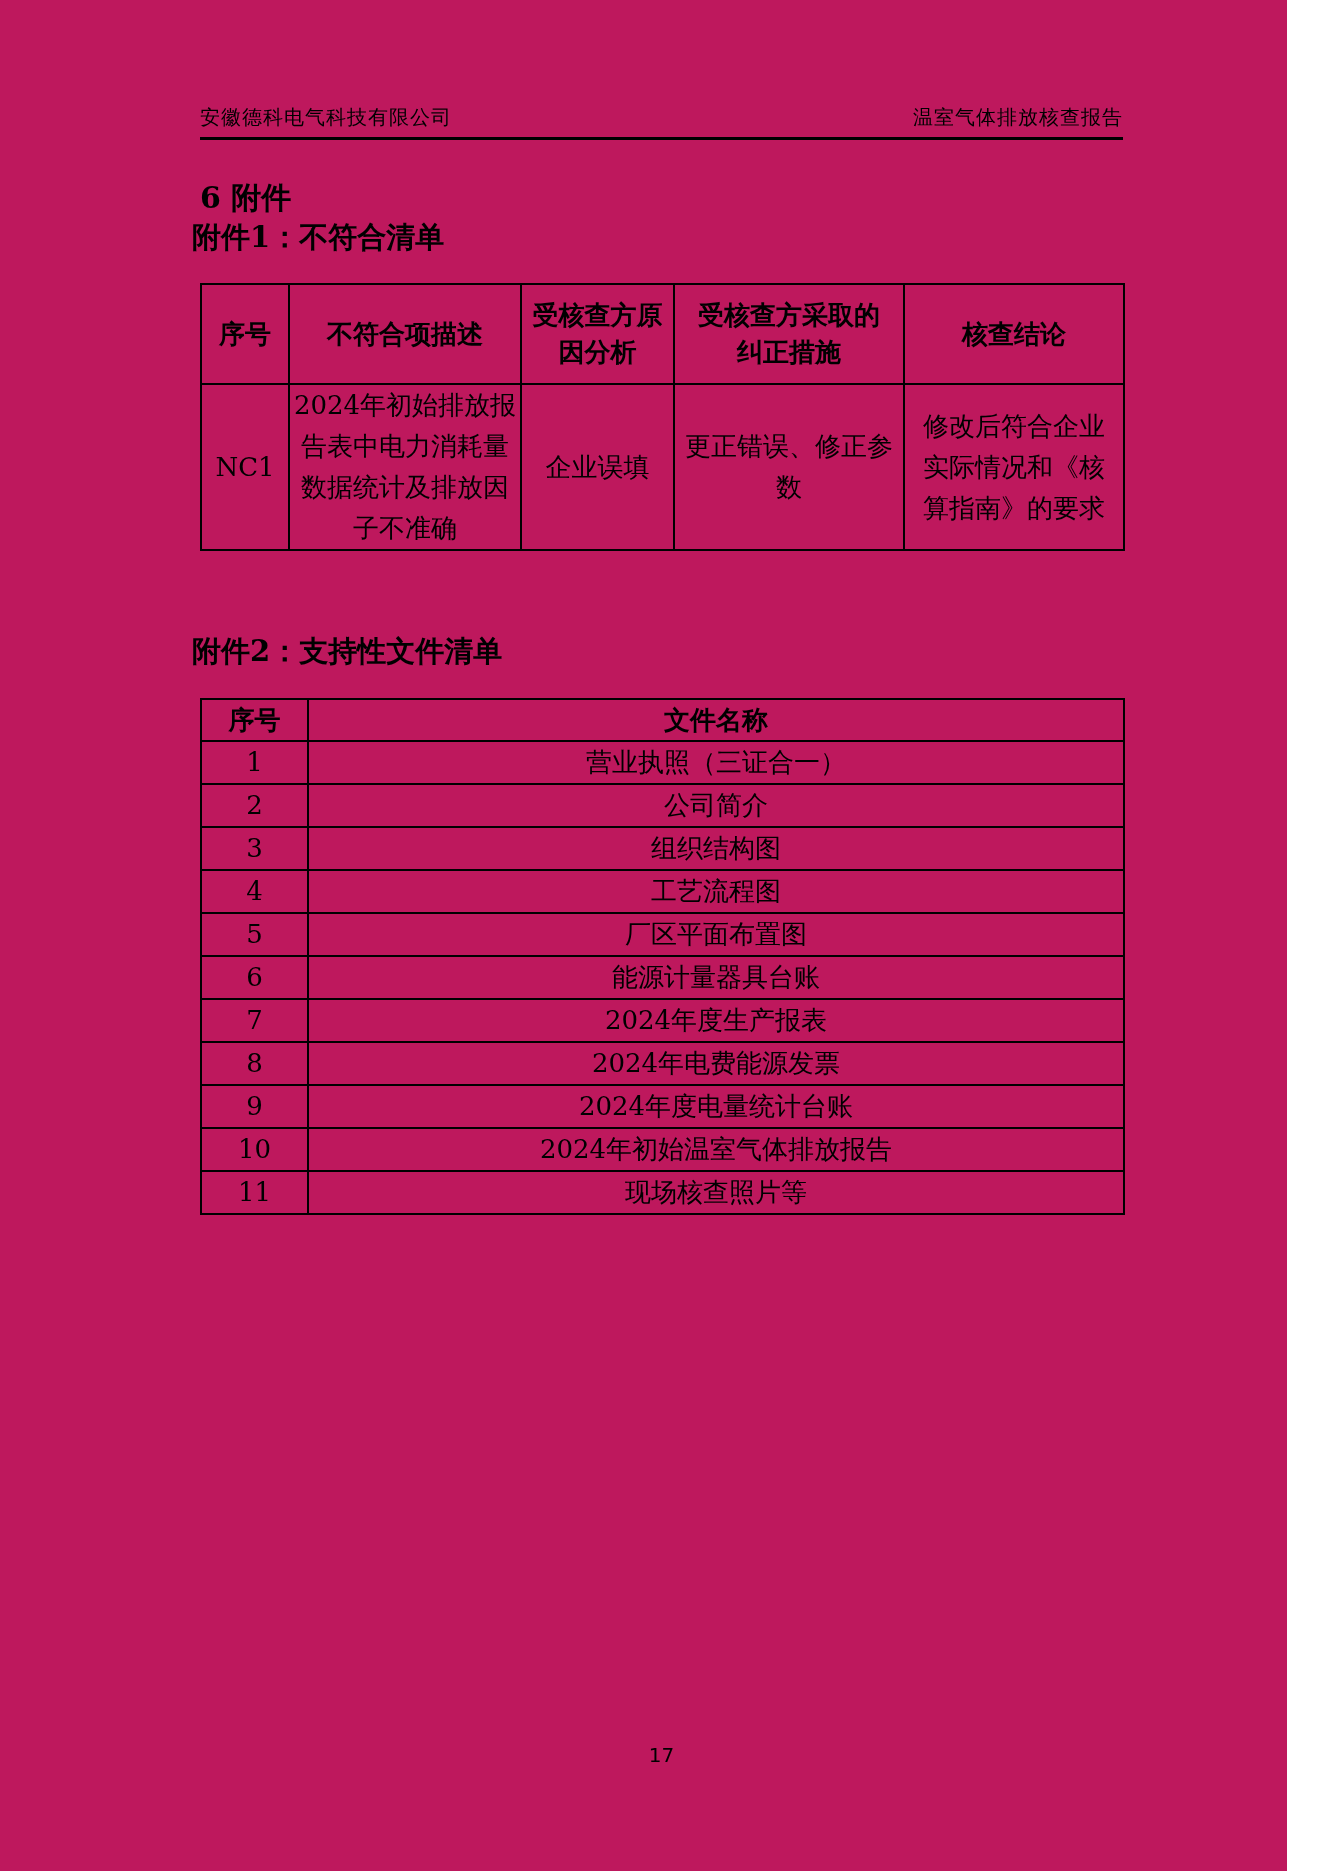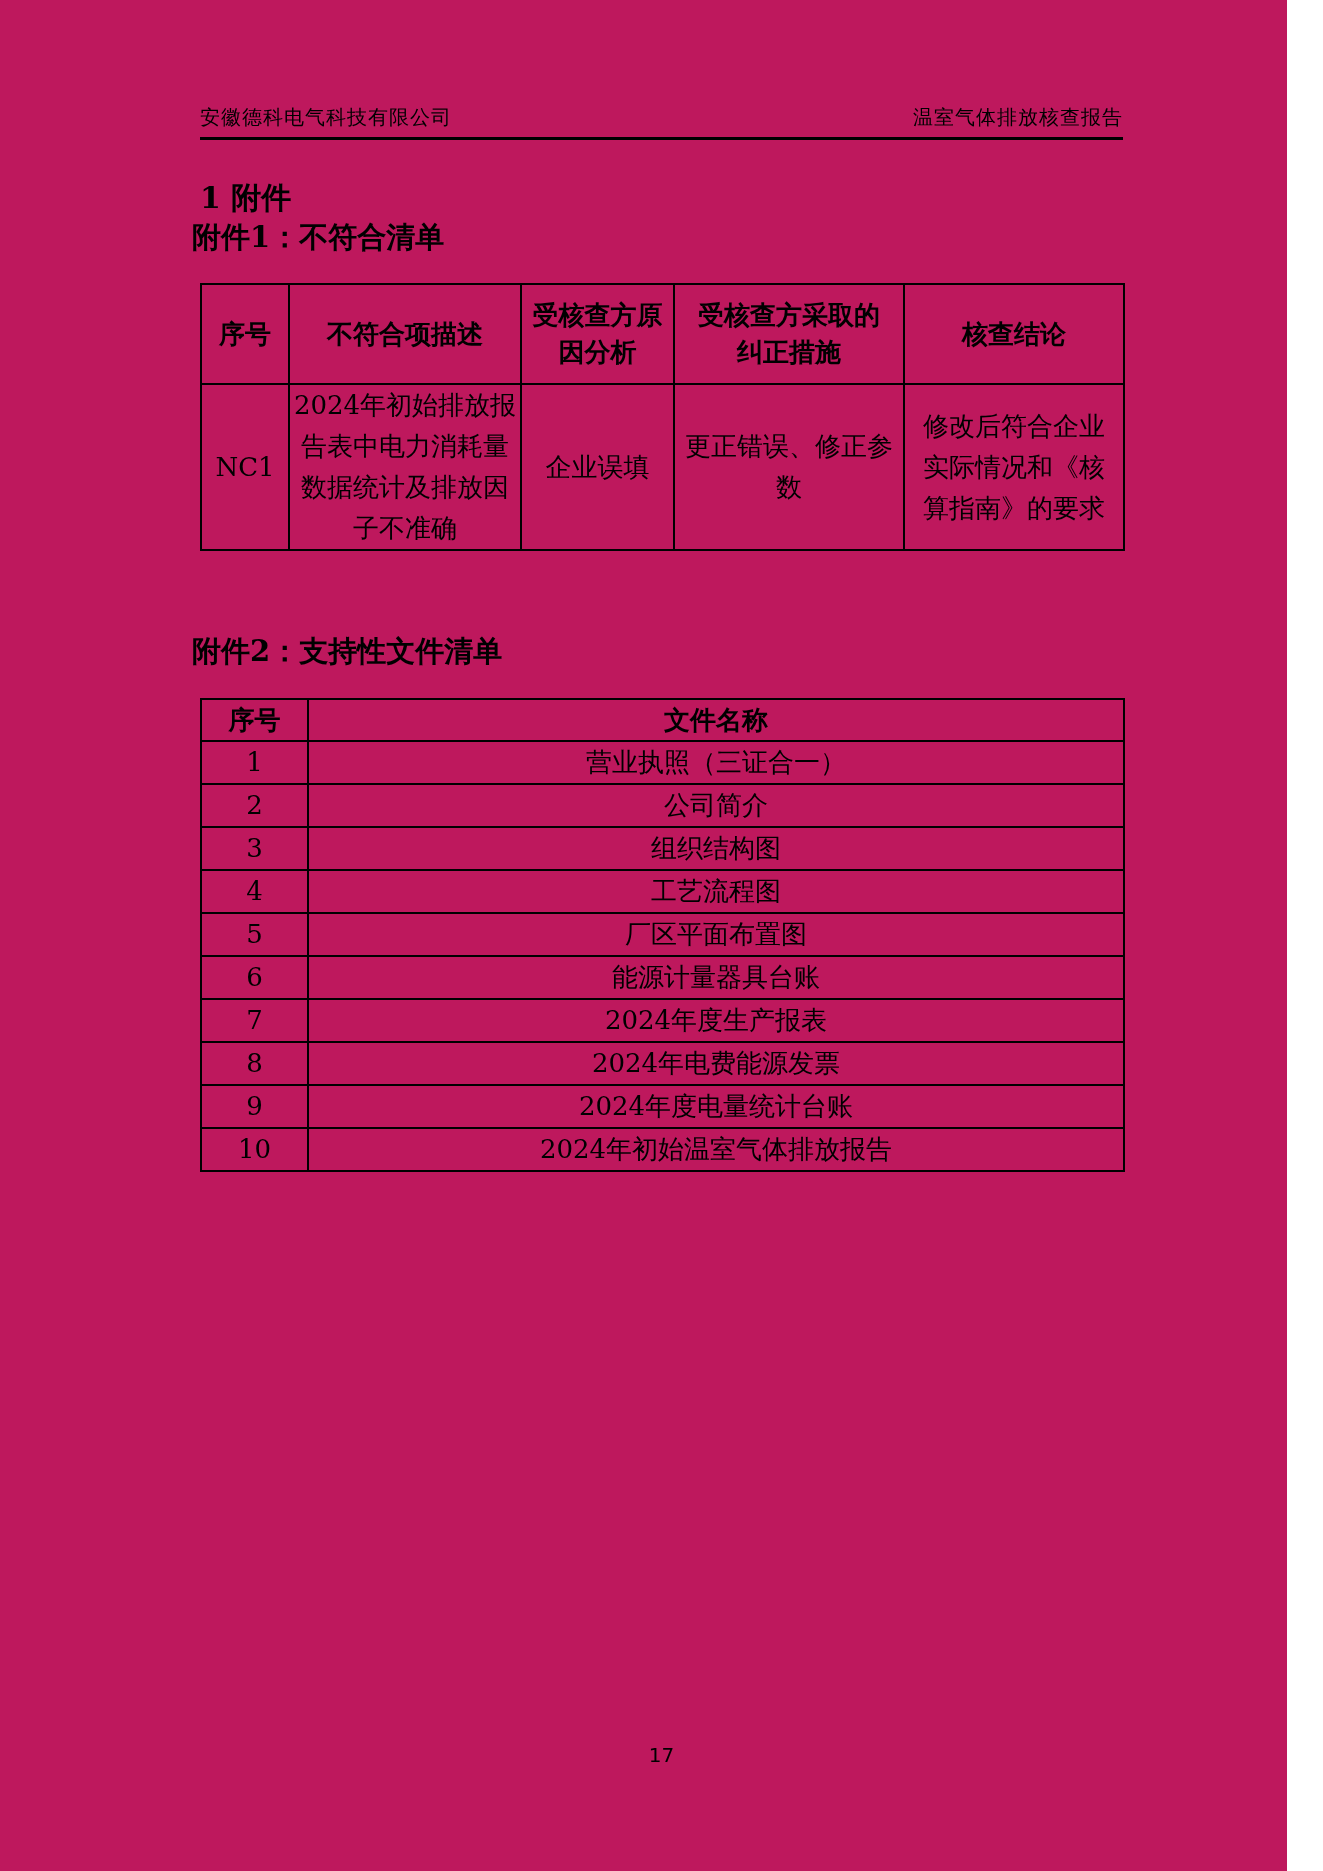--- a/index.html
+++ b/index.html
@@ -49,21 +49,21 @@
 <body>
 
 <div class="page">
 
   <div class="header">
     <span>安徽德科电气科技有限公司</span>
     <span>温室气体排放核查报告</span>
   </div>
   <div class="rule"></div>
 
-  <div class="sec-title">1 附件</div>
+  <div class="sec-title">6 附件</div>
 
   <div class="sub-title t1">附件1：不符合清单</div>
 
   <table class="table1">
     <colgroup>
       <col style="width:88px">
         <col style="width:232px">
         <col style="width:153px">
         <col style="width:230px">
         <col style="width:220px">
@@ -135,18 +135,22 @@
         <td>2024年电费能源发票</td>
       </tr>
       <tr>
         <td>9</td>
         <td>2024年度电量统计台账</td>
       </tr>
       <tr>
         <td>10</td>
         <td>2024年初始温室气体排放报告</td>
       </tr>
+      <tr>
+        <td>11</td>
+        <td>现场核查照片等</td>
+      </tr>
     </tbody>
   </table>
 
   <div class="page-num">17</div>
 
 </div>
 
 </body></html>

